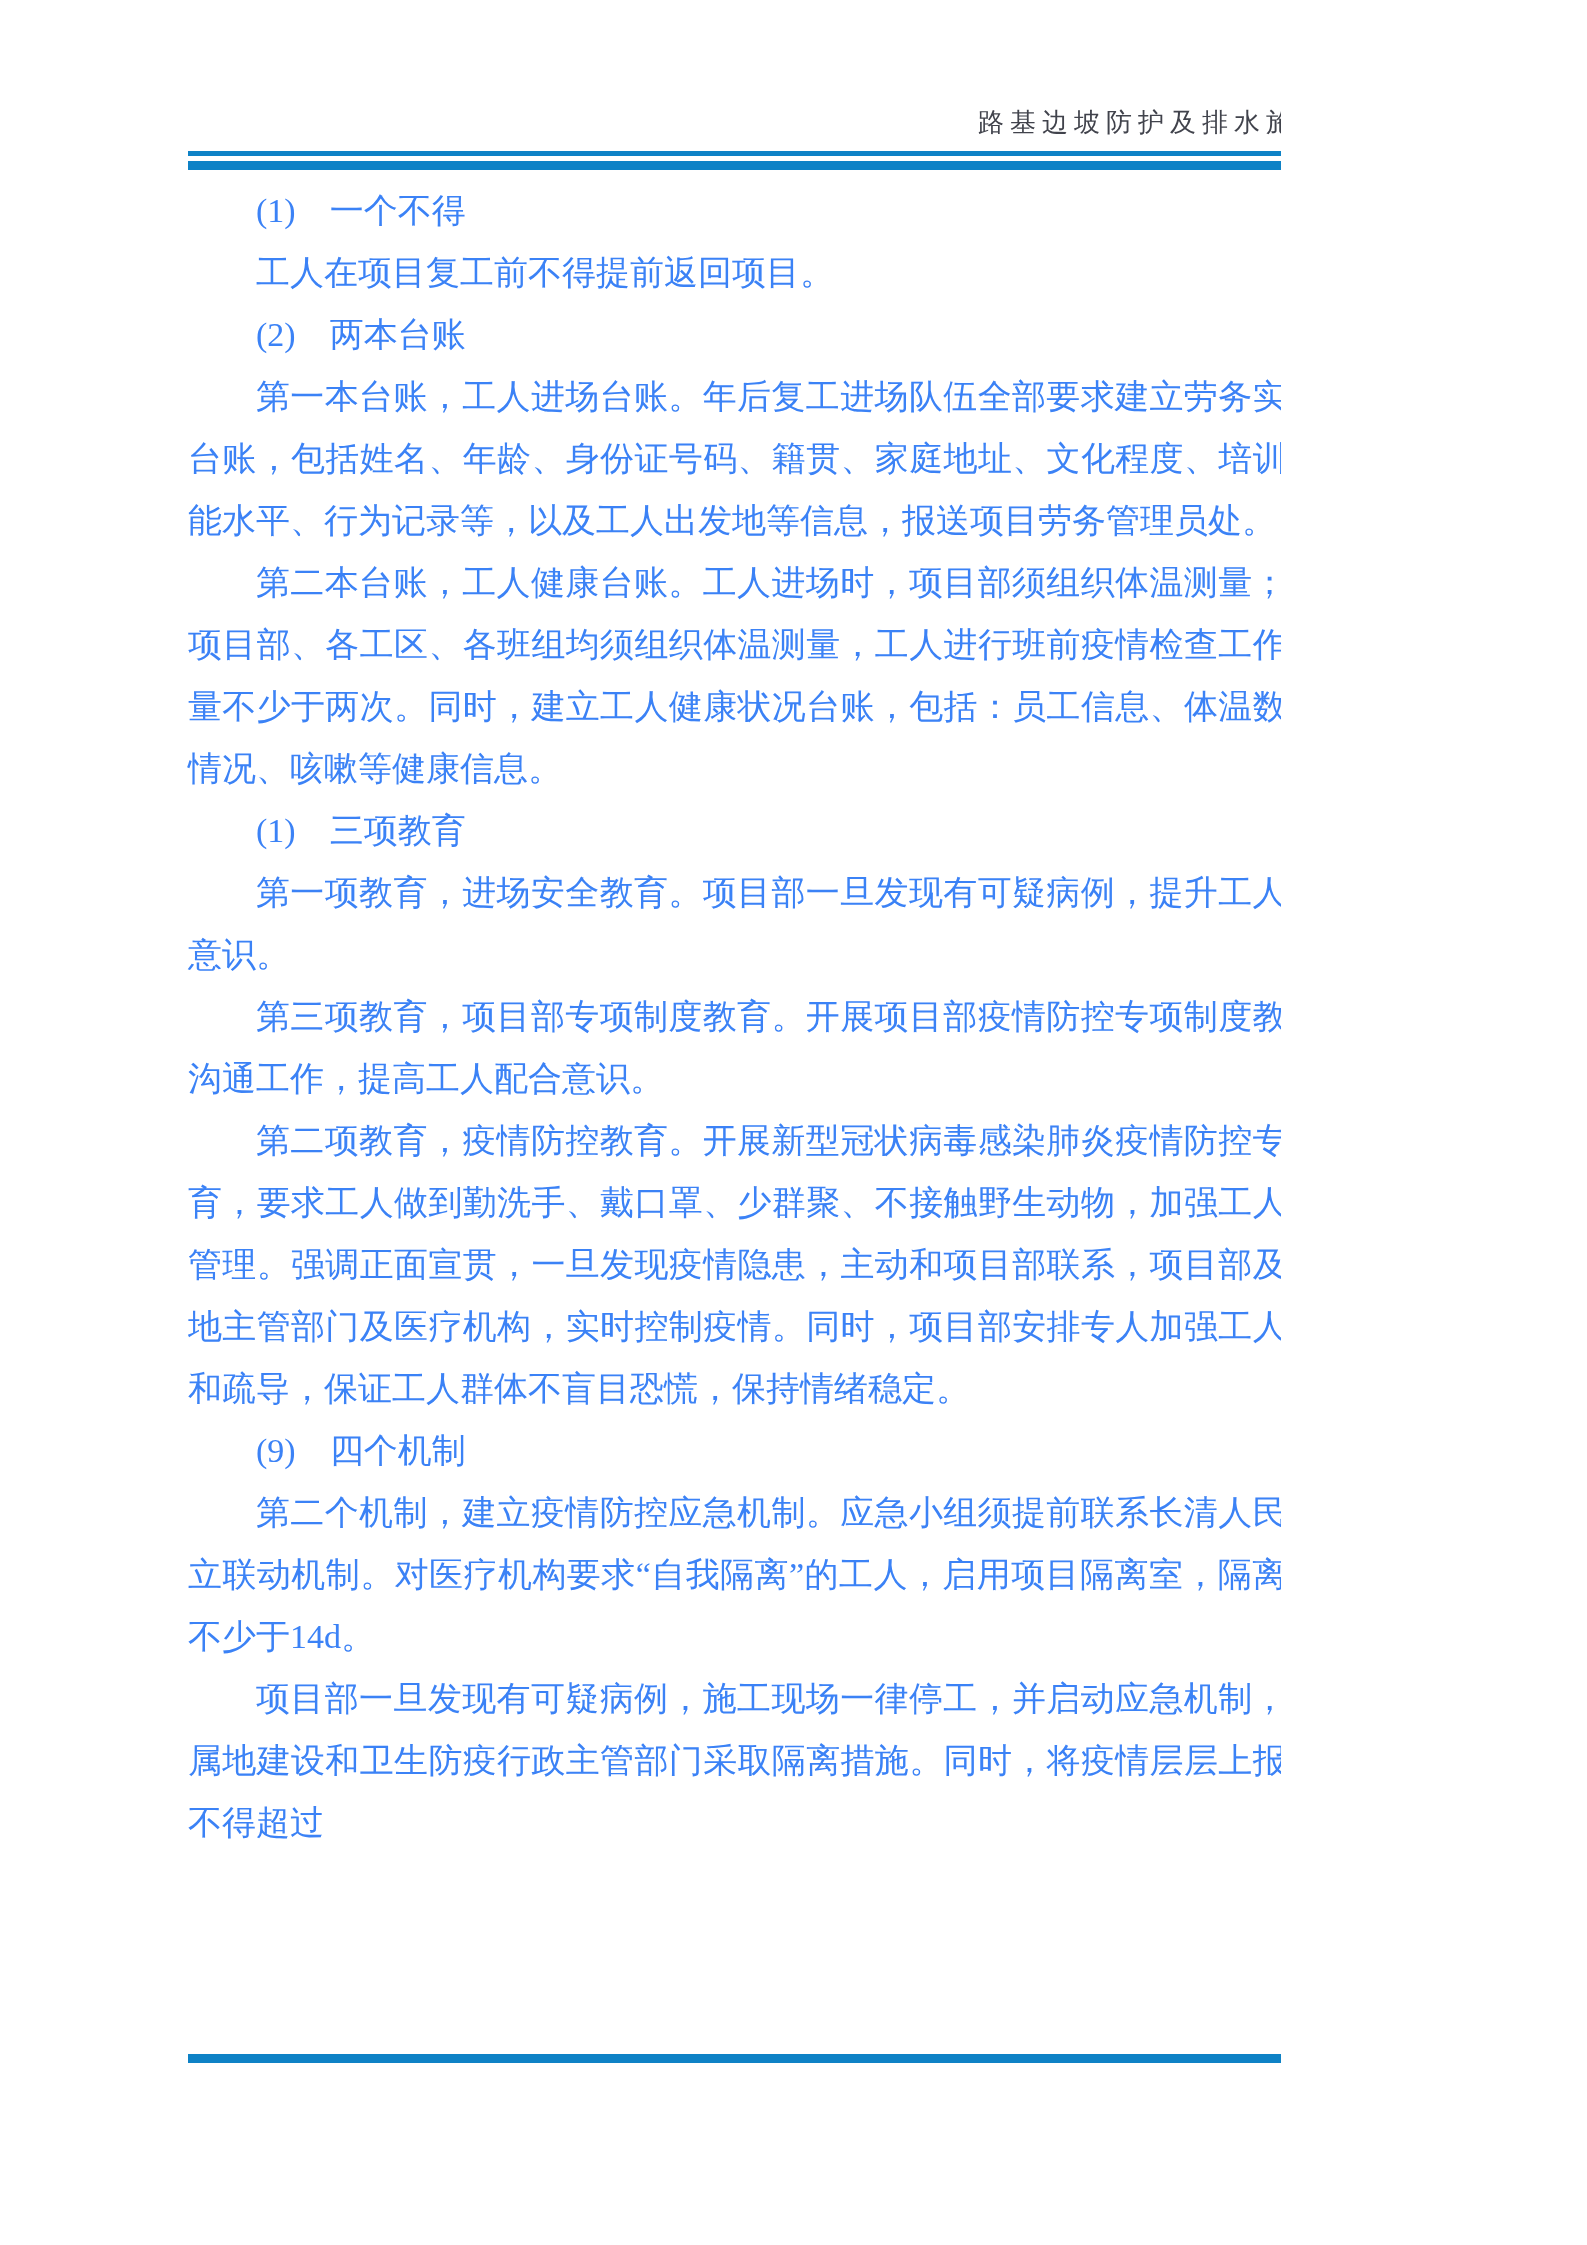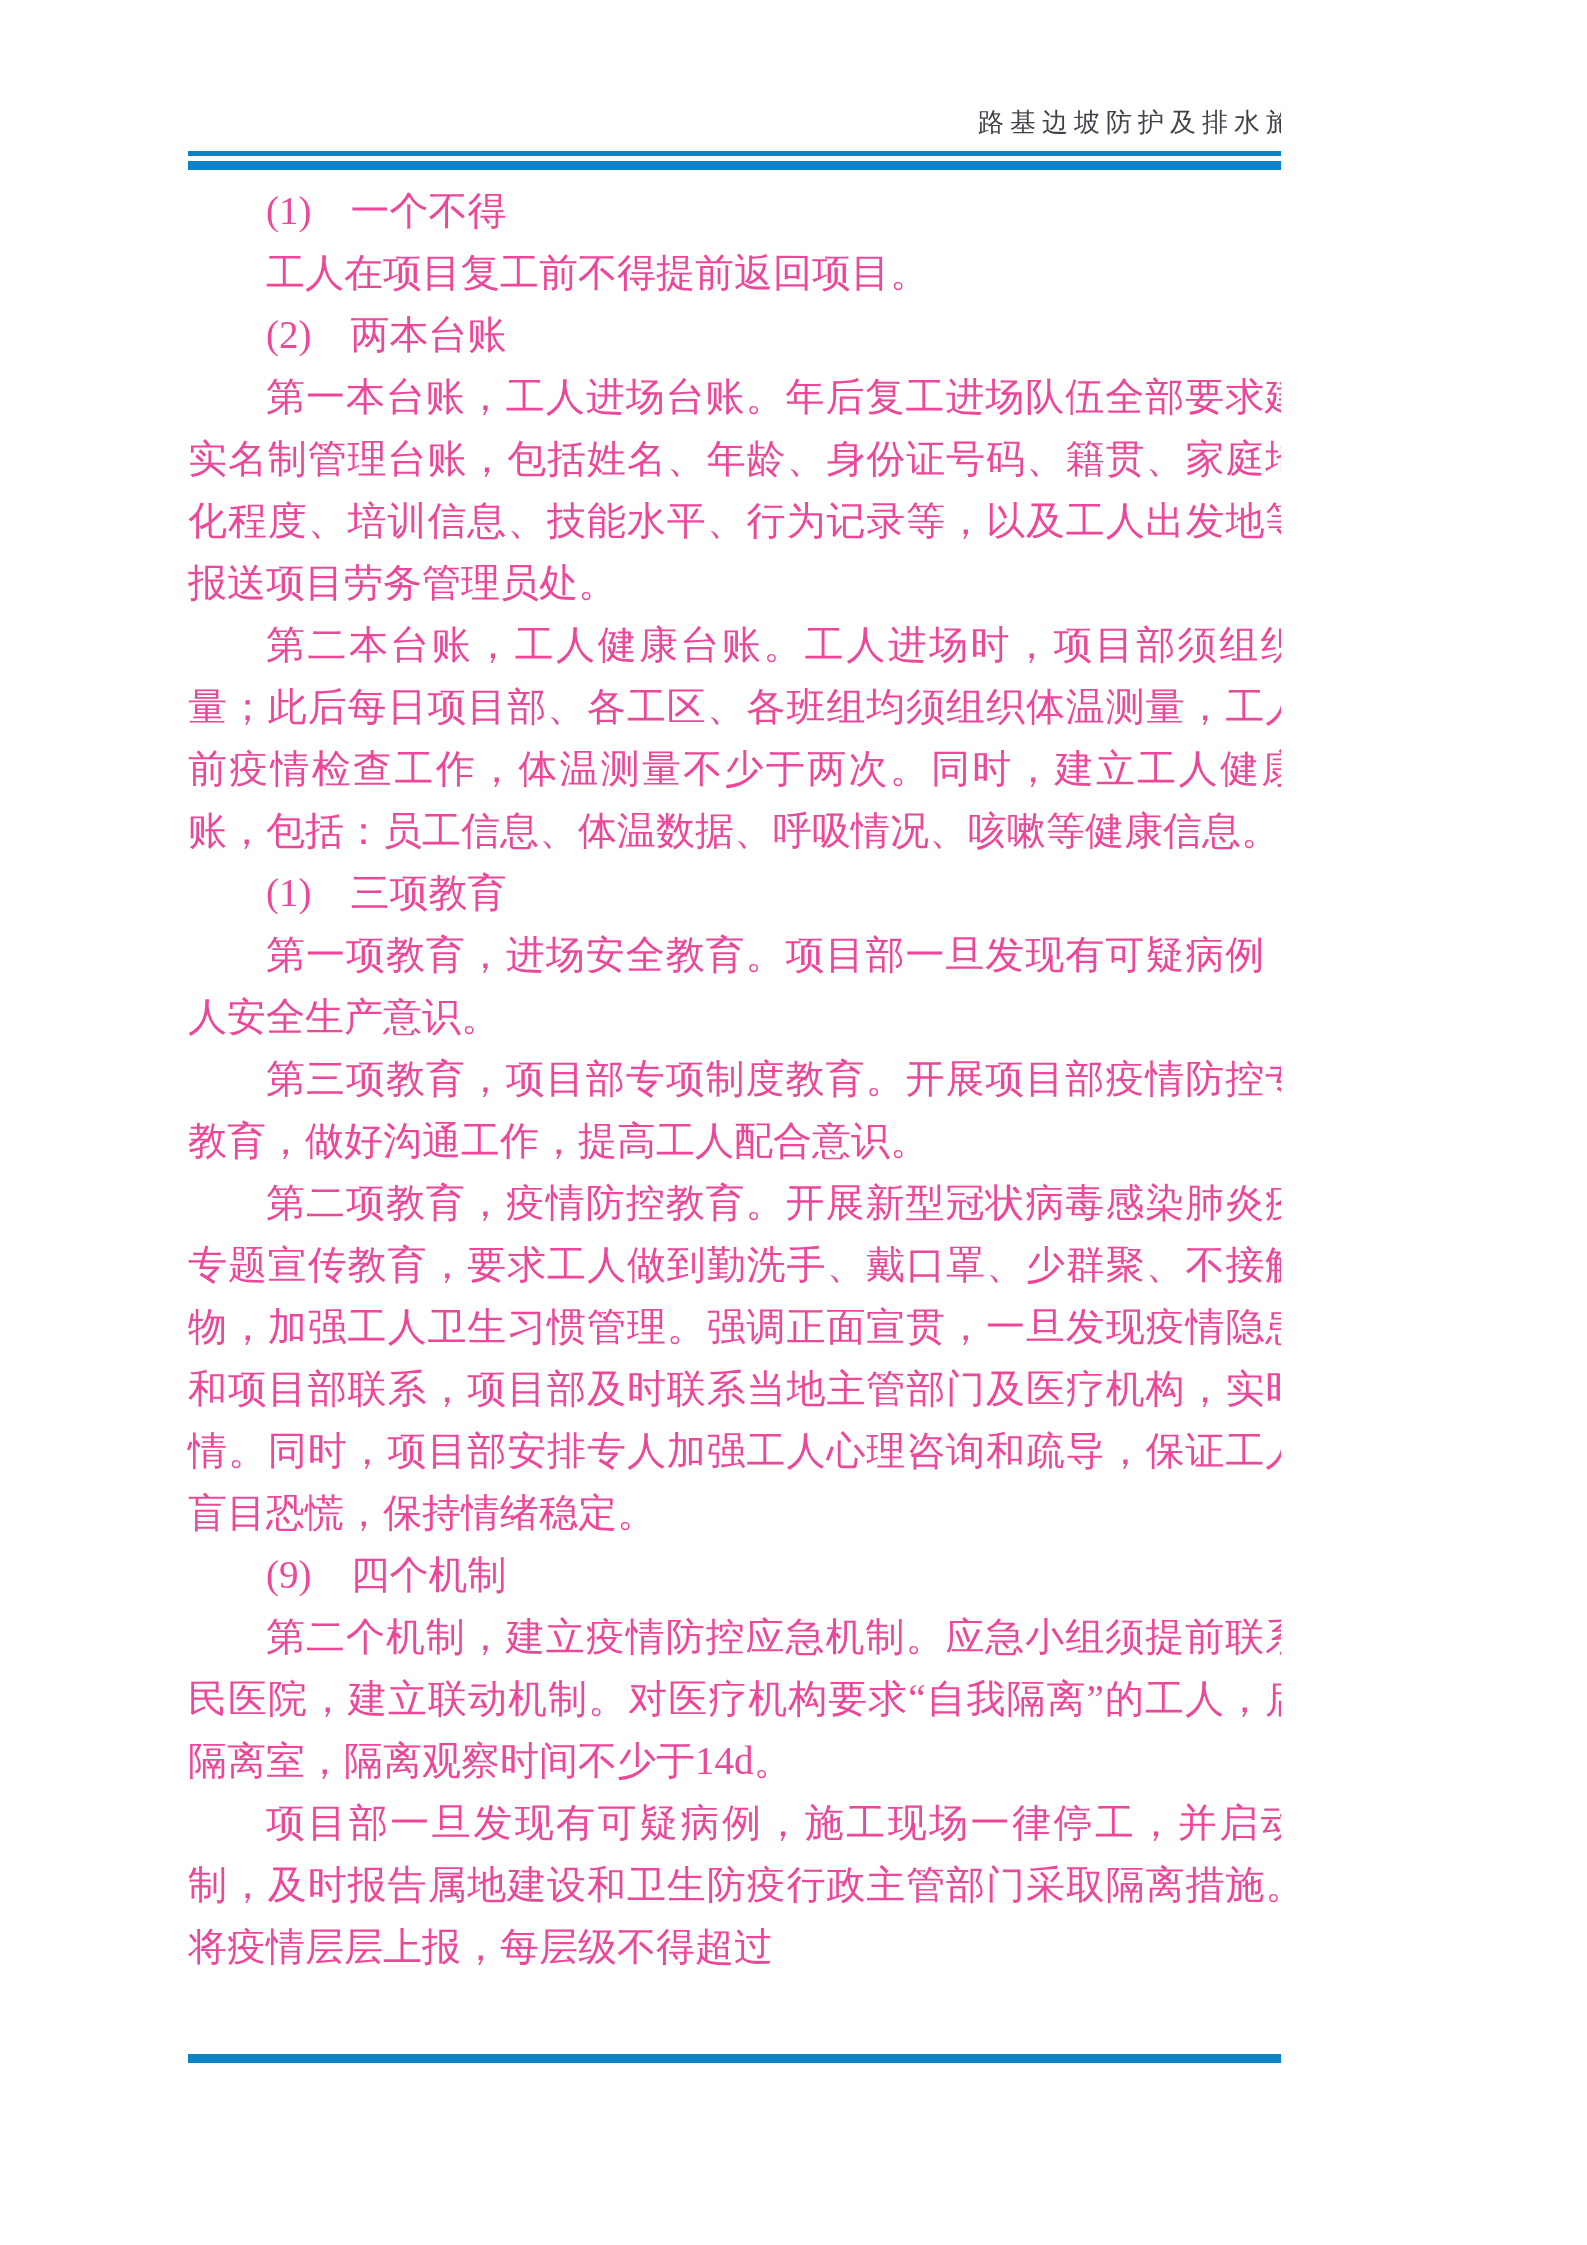--- a/index.html
+++ b/index.html
@@ -42,25 +42,25 @@
     margin-top: 5px;
     height: 9px;
   }
   
   .doc-body {
     padding-top: 10px;
     color: #1b1b1b;
   }
   .doc-body p {
     margin: 0;
-    font-size: 39px;
+    font-size: 34px;
     line-height: 62px;
     text-align: justify;
     text-indent: 2em;
-    color: #ec4899;
+    color: #3b82f6;
   }
   
   .page-footer {
     position: absolute;
     top: 2054px;
     left: 188px;
     width: 1236px;
   }
   .footer-rule {
     height: 9px;

